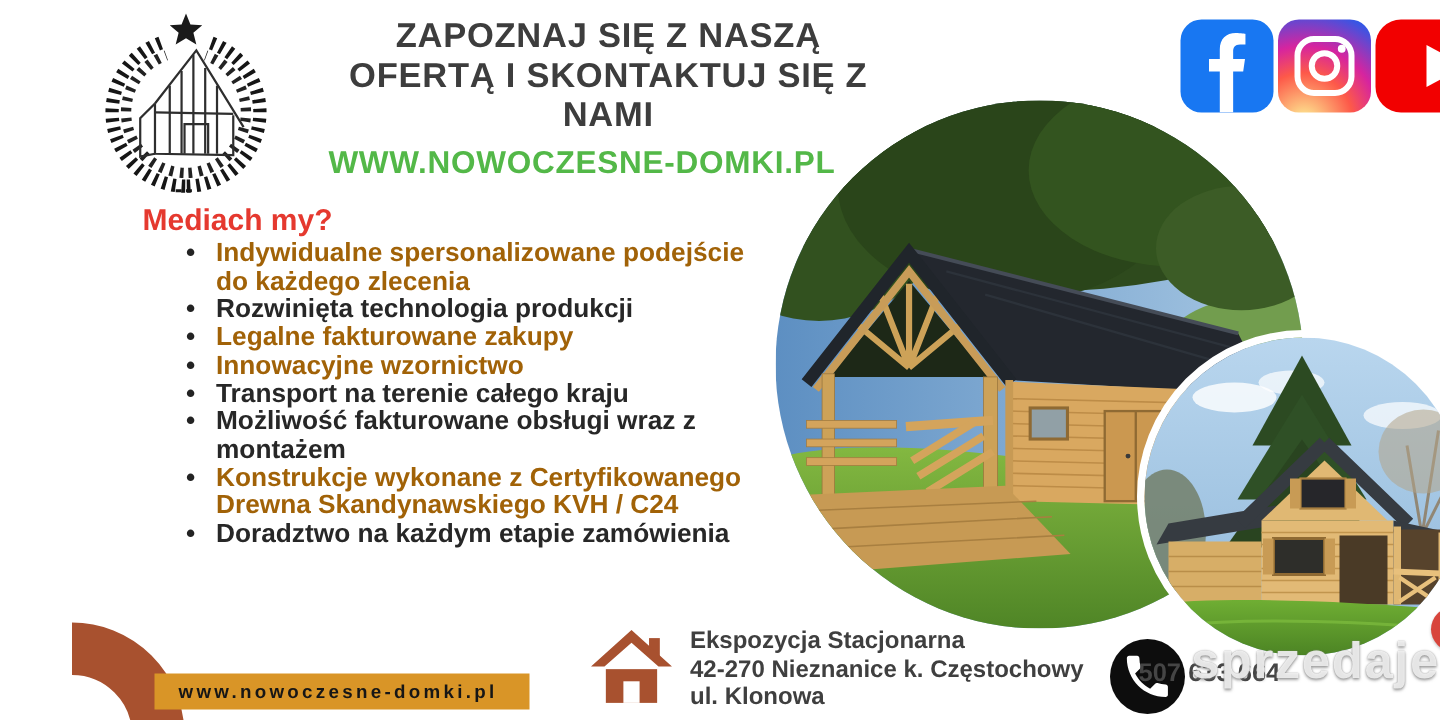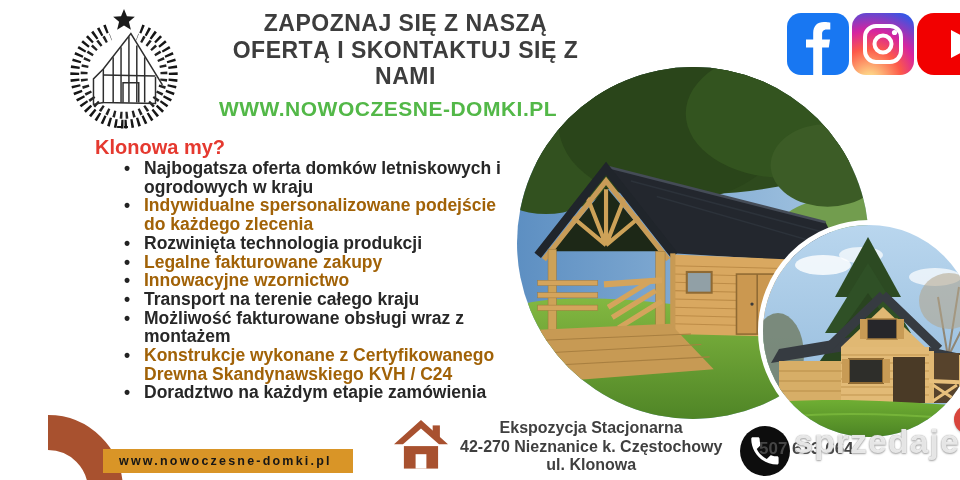--- a/index.html
+++ b/index.html
@@ -55,21 +55,21 @@
 
   
   .ring{left:-75px;top:415px;width:150px;height:150px;border-radius:50%;
     border:35px solid #a8512f;box-sizing:border-box;z-index:5;background:transparent;}
   .footer-bar{
     left:55px;top:449px;width:250px;height:24px;background:#d99527;z-index:6;
     font-size:12.5px;font-weight:bold;letter-spacing:2.2px;color:#161616;
     line-height:24px;padding-left:16px;box-sizing:border-box;cursor:pointer;
   }
   .house-icon{left:346px;top:420px;width:54px;height:52px;z-index:5;}
-  .address{left:412px;top:419px;font-size:16px;line-height:18.6px;font-weight:bold;color:#3f3f3f;z-index:5;text-align:center;}
+  .address{left:412px;top:419px;font-size:16px;line-height:18.6px;font-weight:bold;color:#3f3f3f;z-index:5;}
   .phone-circle{left:692px;top:426px;width:50px;height:50px;z-index:5;cursor:pointer;}
   .phone-number{left:711px;top:439px;font-size:17px;font-weight:bold;color:#454545;z-index:5;}
 
   
   .watermark{
     left:746px;top:422px;font-size:34px;font-weight:bold;letter-spacing:1px;z-index:10;
     color:rgba(255,255,255,.8);
     text-shadow:0 1px 2px rgba(110,110,110,.6),0 0 1px rgba(140,140,140,.9);
   }
   .watermark-badge{
@@ -100,23 +100,22 @@
         <path d="M64 98 V78 H80 V98"></path>
       </g>
     </svg>
   </div>
 
   <h1 class="abs headline" style="margin:0;font-size:23px;">ZAPOZNAJ SIĘ Z NASZĄ
 OFERTĄ I SKONTAKTUJ SIĘ Z
 NAMI</h1>
   <div class="abs site-url">WWW.NOWOCZESNE-DOMKI.PL</div>
 
-  <div class="abs why-title">Klonowa my?</div>
+  <div class="abs why-title">Mediach my?</div>
   <ul class="abs benefits">
-    <li data-color="dark">Najbogatsza oferta domków letniskowych i ogrodowych w kraju</li>
     <li data-color="green">Indywidualne spersonalizowane podejście do każdego zlecenia</li>
     <li data-color="dark">Rozwinięta technologia produkcji</li>
     <li data-color="green">Legalne fakturowane zakupy</li>
     <li data-color="green">Innowacyjne wzornictwo</li>
     <li data-color="dark">Transport na terenie całego kraju</li>
     <li data-color="dark">Możliwość fakturowane obsługi wraz z montażem</li>
     <li data-color="green">Konstrukcje wykonane z Certyfikowanego Drewna  Skandynawskiego KVH / C24</li>
     <li data-color="dark">Doradztwo na każdym etapie zamówienia</li>
   </ul>
 

